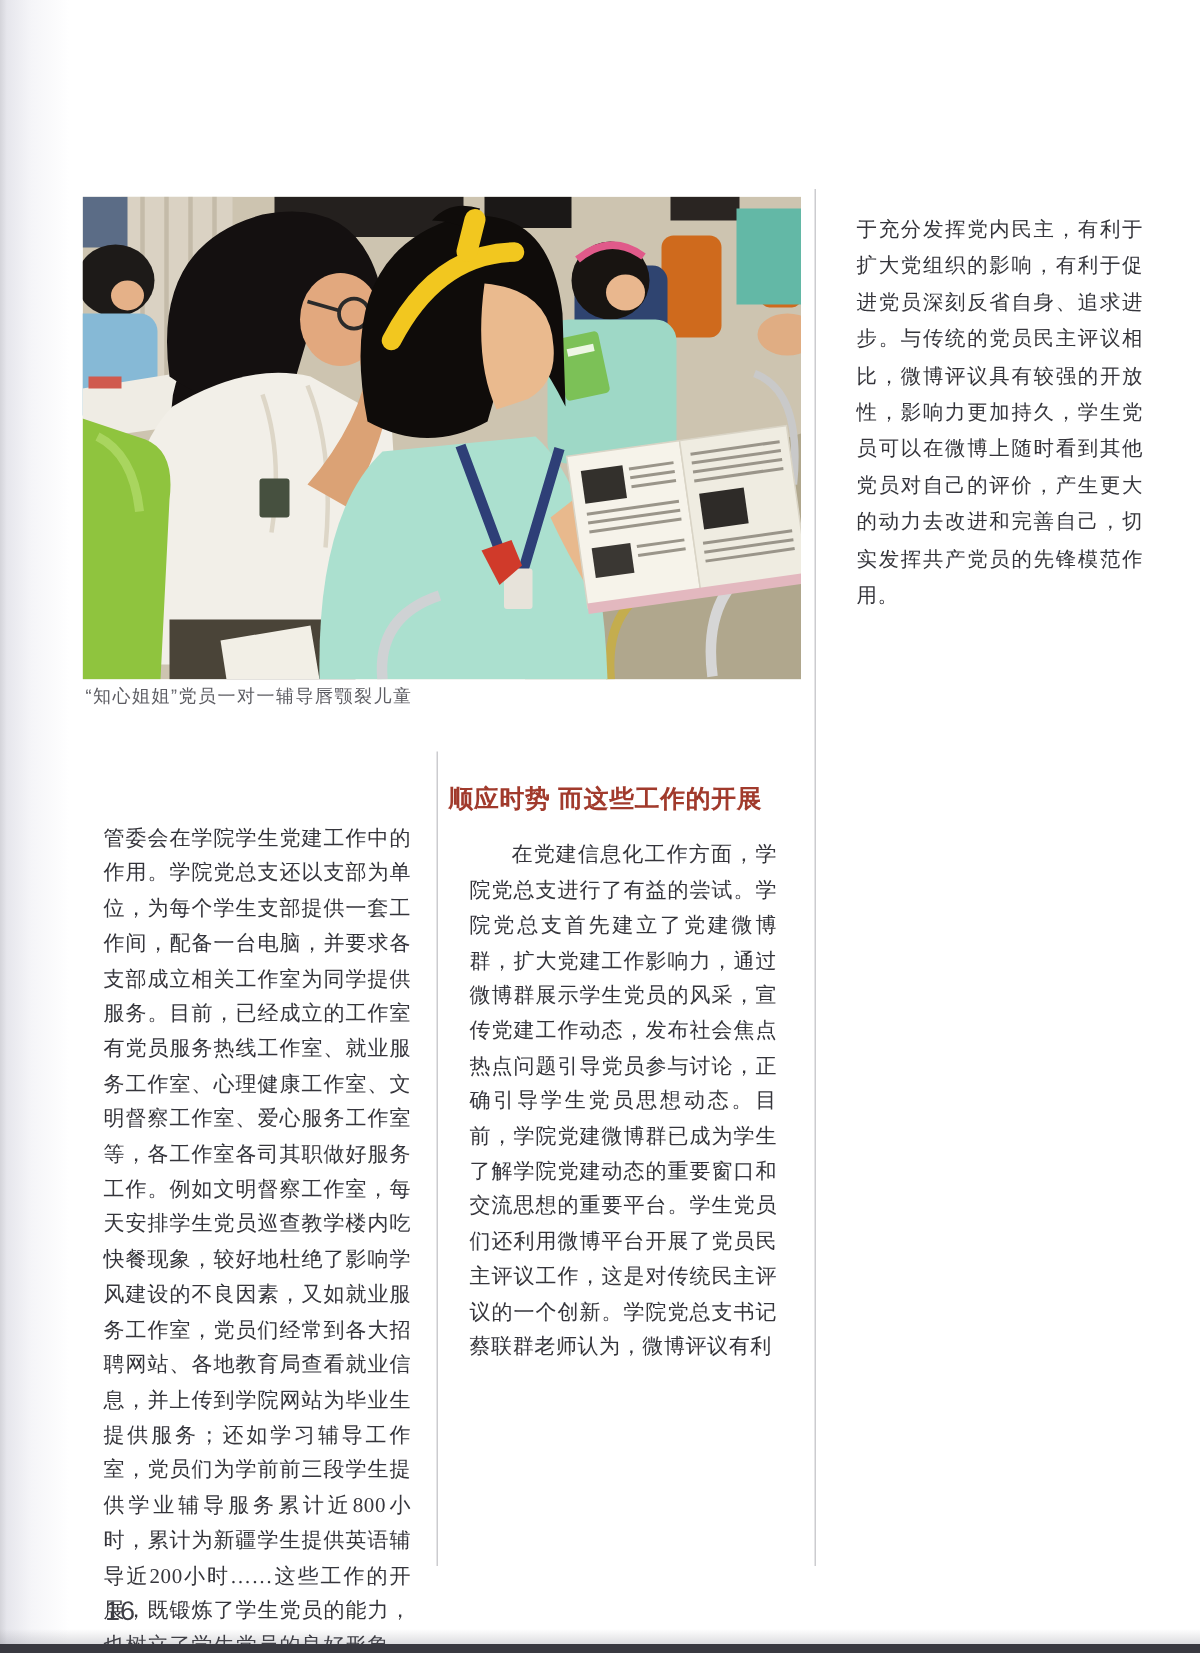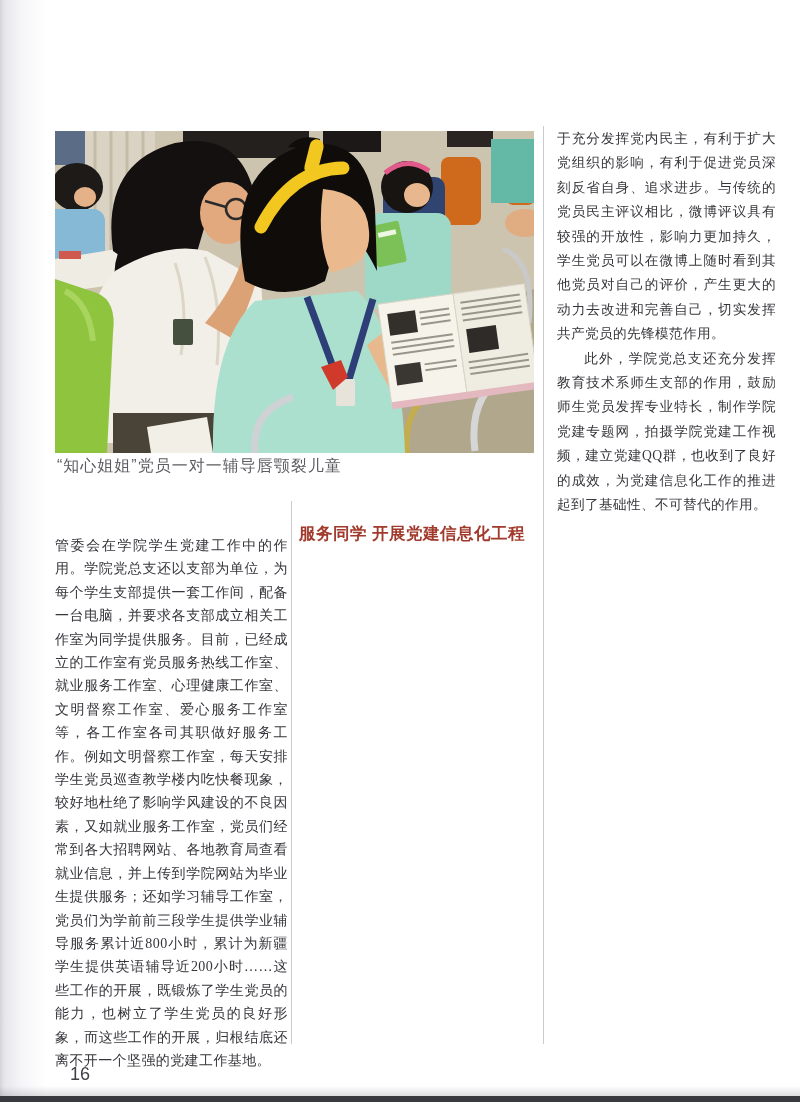--- a/index.html
+++ b/index.html
@@ -6,23 +6,23 @@
   .page{position:relative;width:800px;height:1102px;background:#ffffff;overflow:hidden;
         font-family:"Liberation Serif","DejaVu Serif",serif;}
   .edge-left{position:absolute;left:0;top:0;width:46px;height:1102px;
       background:linear-gradient(90deg,#d4d4da 0%,#e6e6ec 10%,#f5f5f8 45%,#ffffff 100%);}
   .edge-bottom{position:absolute;left:0;bottom:0;width:800px;height:6px;background:#393940;}
   .edge-bottom-shade{position:absolute;left:0;bottom:6px;width:800px;height:10px;
       background:linear-gradient(180deg,rgba(255,255,255,0),rgba(120,120,130,.25));}
   .photo{position:absolute;left:55px;top:131px;width:479px;height:322px;overflow:hidden;}
   .caption{position:absolute;left:57px;top:456px;width:470px;
       font-family:"Liberation Sans","DejaVu Sans",sans-serif;
-      font-size:16px;letter-spacing:1px;color:#5c5c62;}
+      font-size:12px;letter-spacing:1px;color:#5c5c62;}
   .col{position:absolute;color:#35353b;}
-  .col p{margin:0;text-align:justify;letter-spacing:.4px;}
+  .col p{margin:14px;text-align:justify;letter-spacing:.4px;}
   .col1{left:55px;top:534px;width:233px;font-size:14px;line-height:23.4px;}
   .col2{left:299px;top:507px;width:233px;font-size:14px;line-height:23.4px;}
   .col3{left:557px;top:127px;width:219px;font-size:13.6px;line-height:24.4px;}
   .indent{text-indent:2em;}
   .heading{margin:15px 0 9px 0;font-family:"Liberation Sans","DejaVu Sans",sans-serif;
       font-size:16.5px;font-weight:bold;color:#a13a2c;letter-spacing:.5px;text-align:left;}
   .divider{position:absolute;width:1px;background:#cccccf;}
   .div1{left:291px;top:501px;height:543px;}
   .div2{left:543px;top:126px;height:918px;}
   .page-number{position:absolute;left:70px;top:1064px;
@@ -150,25 +150,25 @@
   <div class="caption">“知心姐姐”党员一对一辅导唇颚裂儿童</div>
 
   <div class="divider div1"></div>
   <div class="divider div2"></div>
 
   <div class="col col1">
     <p>管委会在学院学生党建工作中的作用。学院党总支还以支部为单位，为每个学生支部提供一套工作间，配备一台电脑，并要求各支部成立相关工作室为同学提供服务。目前，已经成立的工作室有党员服务热线工作室、就业服务工作室、心理健康工作室、文明督察工作室、爱心服务工作室等，各工作室各司其职做好服务工作。例如文明督察工作室，每天安排学生党员巡查教学楼内吃快餐现象，较好地杜绝了影响学风建设的不良因素，又如就业服务工作室，党员们经常到各大招聘网站、各地教育局查看就业信息，并上传到学院网站为毕业生提供服务；还如学习辅导工作室，党员们为学前前三段学生提供学业辅导服务累计近800小时，累计为新疆学生提供英语辅导近200小时……这些工作的开展，既锻炼了学生党员的能力，也树立了学生党员的良好形象，而这些工作的开展，归根结底还离不开一个坚强的党建工作基地。</p>
   </div>
 
   <div class="col col2">
-    <h3 class="heading">服务同学 开展党建信息化工程</h3>
+    <h3 class="heading">顺应时势 而这些工作的开展</h3>
+    <p class="indent">在党建信息化工作方面，学院党总支进行了有益的尝试。学院党总支首先建立了党建微博群，扩大党建工作影响力，通过微博群展示学生党员的风采，宣传党建工作动态，发布社会焦点热点问题引导党员参与讨论，正确引导学生党员思想动态。目前，学院党建微博群已成为学生了解学院党建动态的重要窗口和交流思想的重要平台。学生党员们还利用微博平台开展了党员民主评议工作，这是对传统民主评议的一个创新。学院党总支书记蔡联群老师认为，微博评议有利</p>
   </div>
 
   <div class="col col3">
     <p>于充分发挥党内民主，有利于扩大党组织的影响，有利于促进党员深刻反省自身、追求进步。与传统的党员民主评议相比，微博评议具有较强的开放性，影响力更加持久，学生党员可以在微博上随时看到其他党员对自己的评价，产生更大的动力去改进和完善自己，切实发挥共产党员的先锋模范作用。</p>
-    <p class="indent">此外，学院党总支还充分发挥教育技术系师生支部的作用，鼓励师生党员发挥专业特长，制作学院党建专题网，拍摄学院党建工作视频，建立党建QQ群，也收到了良好的成效，为党建信息化工作的推进起到了基础性、不可替代的作用。</p>
   </div>
 
   <div class="page-number">16</div>
 
   <div class="edge-bottom-shade"></div>
   <div class="edge-bottom"></div>
 </div>
 
 </body></html>

